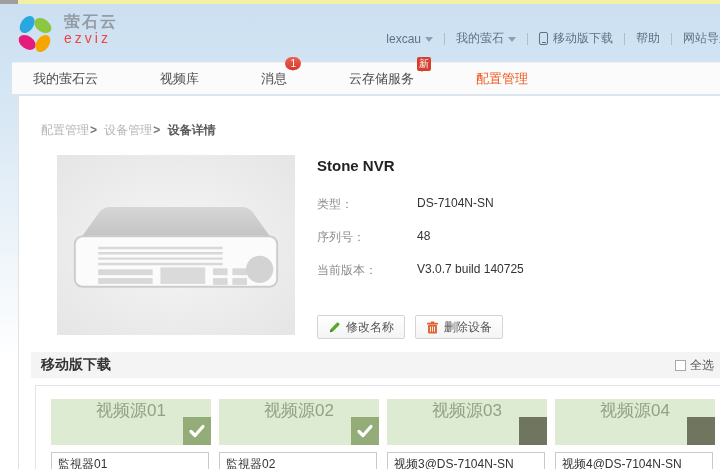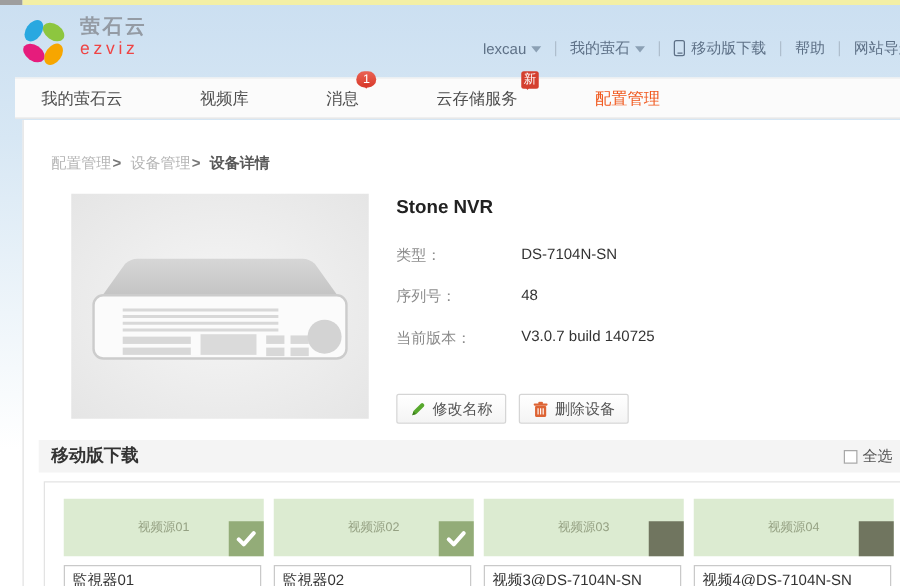--- a/index.html
+++ b/index.html
@@ -68,22 +68,22 @@
   
   .section-head { position:absolute; top:256px; left:12px; right:0; height:26px; background:#f4f4f4;
                   display:flex; align-items:center; padding-left:10px; }
   .section-title { font-size:14px; font-weight:bold; color:#333; }
   .select-all { margin-left:auto; display:flex; align-items:center; gap:4px; font-size:12px; color:#555; margin-right:6px; cursor:pointer; }
   .checkbox { width:11px; height:11px; background:#fff; border:1px solid #a8a8a8; }
 
   .cards-box { position:absolute; top:289px; left:16px; right:-2px; bottom:-60px; background:#fff;
                border:1px solid #e3e3e3; padding:13px 0 0 15px; display:flex; }
   .card { width:160px; flex:none; margin-right:8px; }
-  .card-head { position:relative; height:46px; background:#dcebd1; display:flex; align-items:center; justify-content:center;
-               font-size:10px; color:#95a183; cursor:pointer; }
+  .card-head { position:relative; height:46px; background:#dcebd1; display:flex; justify-content:center;
+               font-size:17px; color:#95a183; cursor:pointer; }
   .card-check { position:absolute; right:0; bottom:0; width:28px; height:28px; display:flex; align-items:center; justify-content:center; cursor:pointer; }
   .card.checked .card-check { background:#93ac78; }
   .card.unchecked .card-check { background:#70755f; }
   .card-input { margin-top:7px; width:158px; height:24px; border:1px solid #c9c9c9; font-size:12px; color:#333;
                 padding:0 6px; background:#fff; font-family:inherit; outline:none; }
 </style>
 </head>
 <body>
 
 <div class="top-strip">

